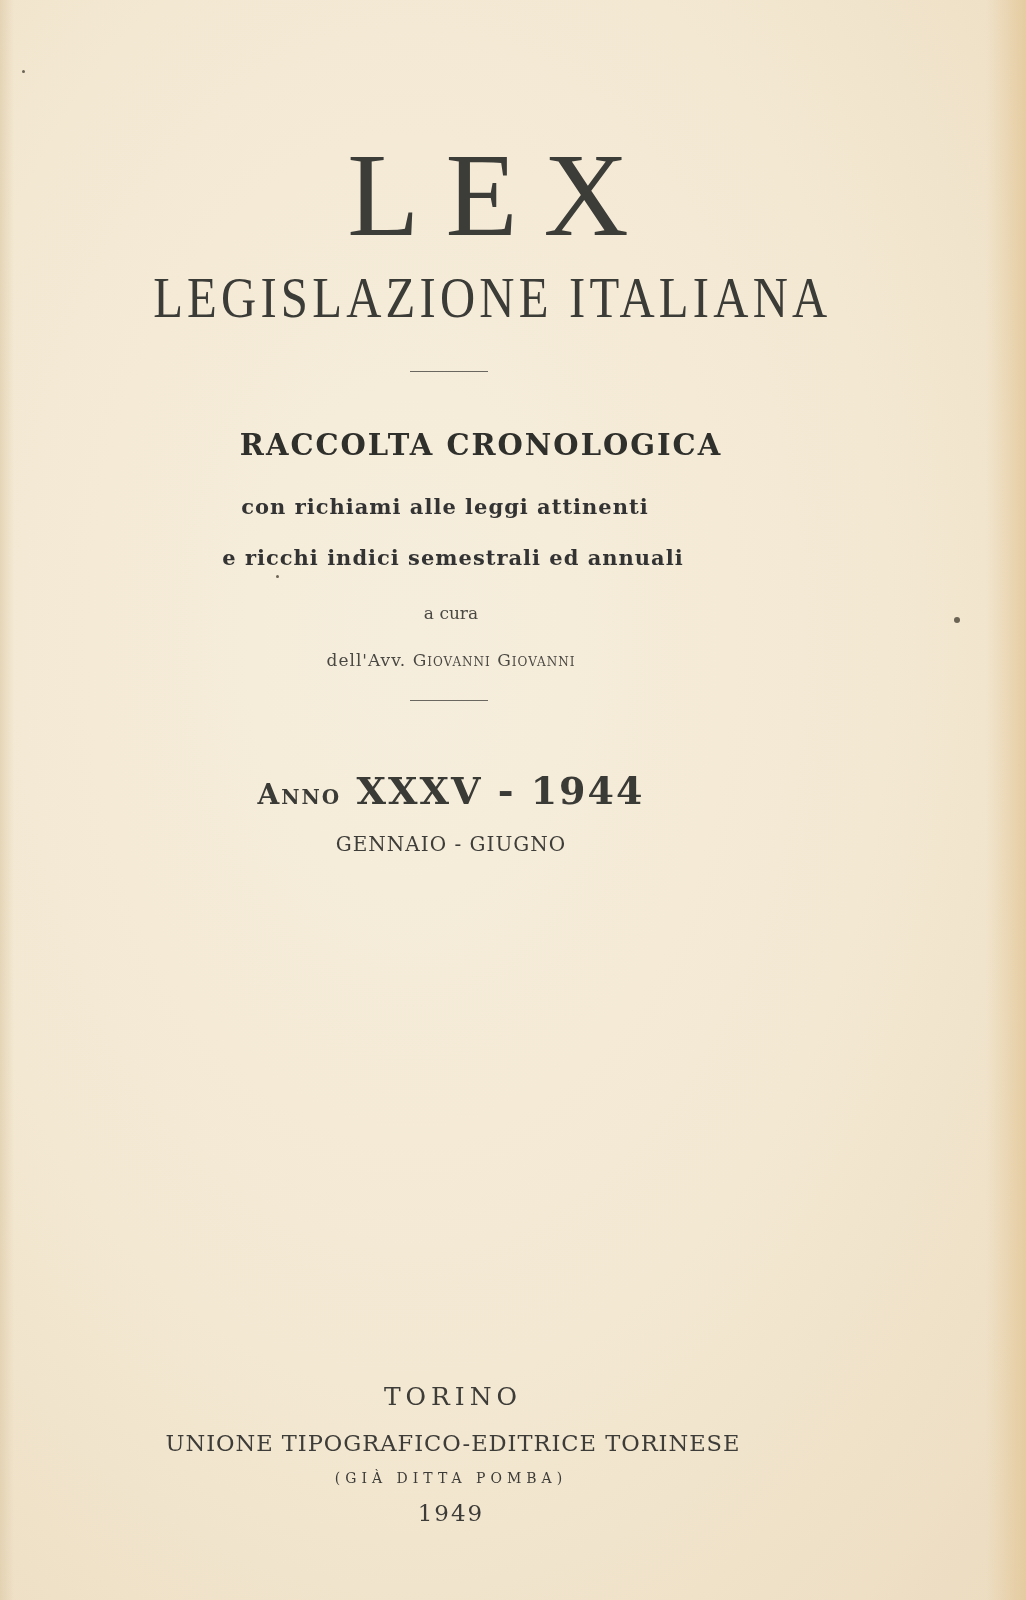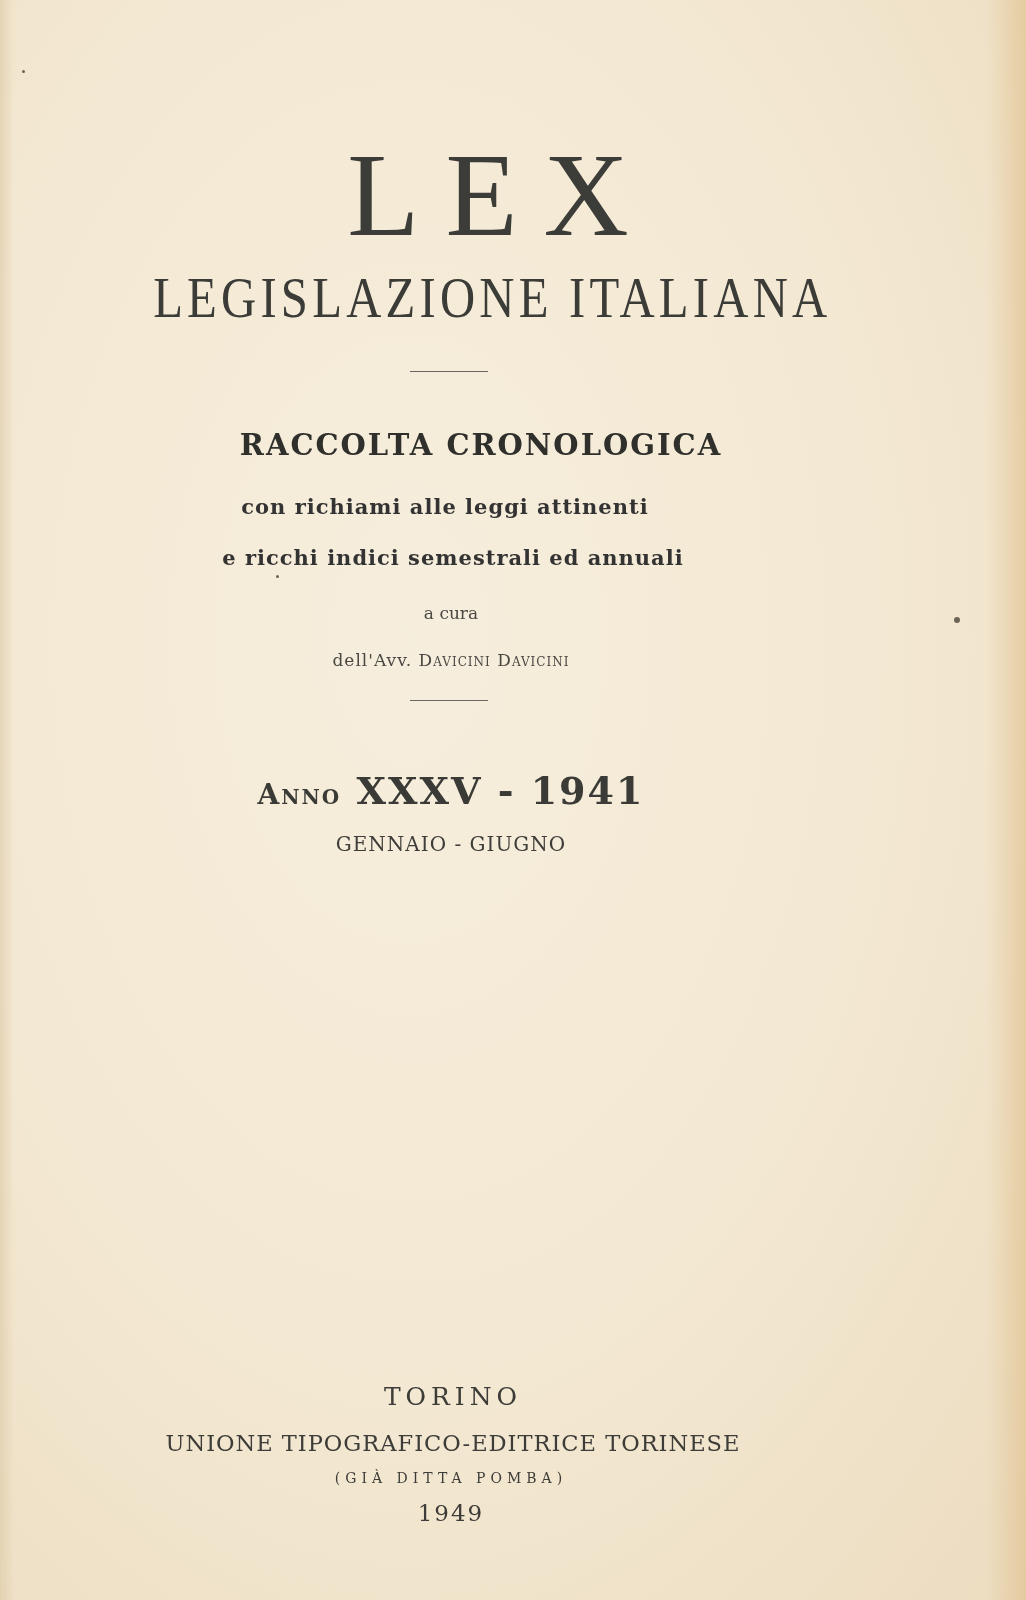--- a/index.html
+++ b/index.html
@@ -61,28 +61,28 @@
 
 <div class="rule" style="top:371px; left:410px;"></div>
 
 <div class="line raccolta">RACCOLTA CRONOLOGICA</div>
 <div class="line desc1">con richiami alle leggi attinenti</div>
 <div class="line desc2">e ricchi indici semestrali ed annuali</div>
 
 <div class="line acura">a cura</div>
 <div class="line curatore">
   <span>dell'Avv.</span>
-  <span class="sc">Davicini Davicini</span>
+  <span class="sc">Giovanni Giovanni</span>
 </div>
 
 <div class="rule" style="top:700px; left:410px;"></div>
 
 <div class="line anno">
   <span class="sc">Anno</span>
-  <span>XXXV - 1941</span>
+  <span>XXXV - 1944</span>
 </div>
 <div class="line period">GENNAIO - GIUGNO</div>
 
 <div class="line city">TORINO</div>
 <div class="line publisher">UNIONE TIPOGRAFICO-EDITRICE TORINESE</div>
 <div class="line formerly">(GIÀ DITTA POMBA)</div>
 <div class="line year">1949</div>
 
 <div class="speck" style="top:617px; left:954px; width:6px; height:6px;"></div>
 <div class="speck" style="top:70px; left:22px; width:3px; height:3px;"></div>

